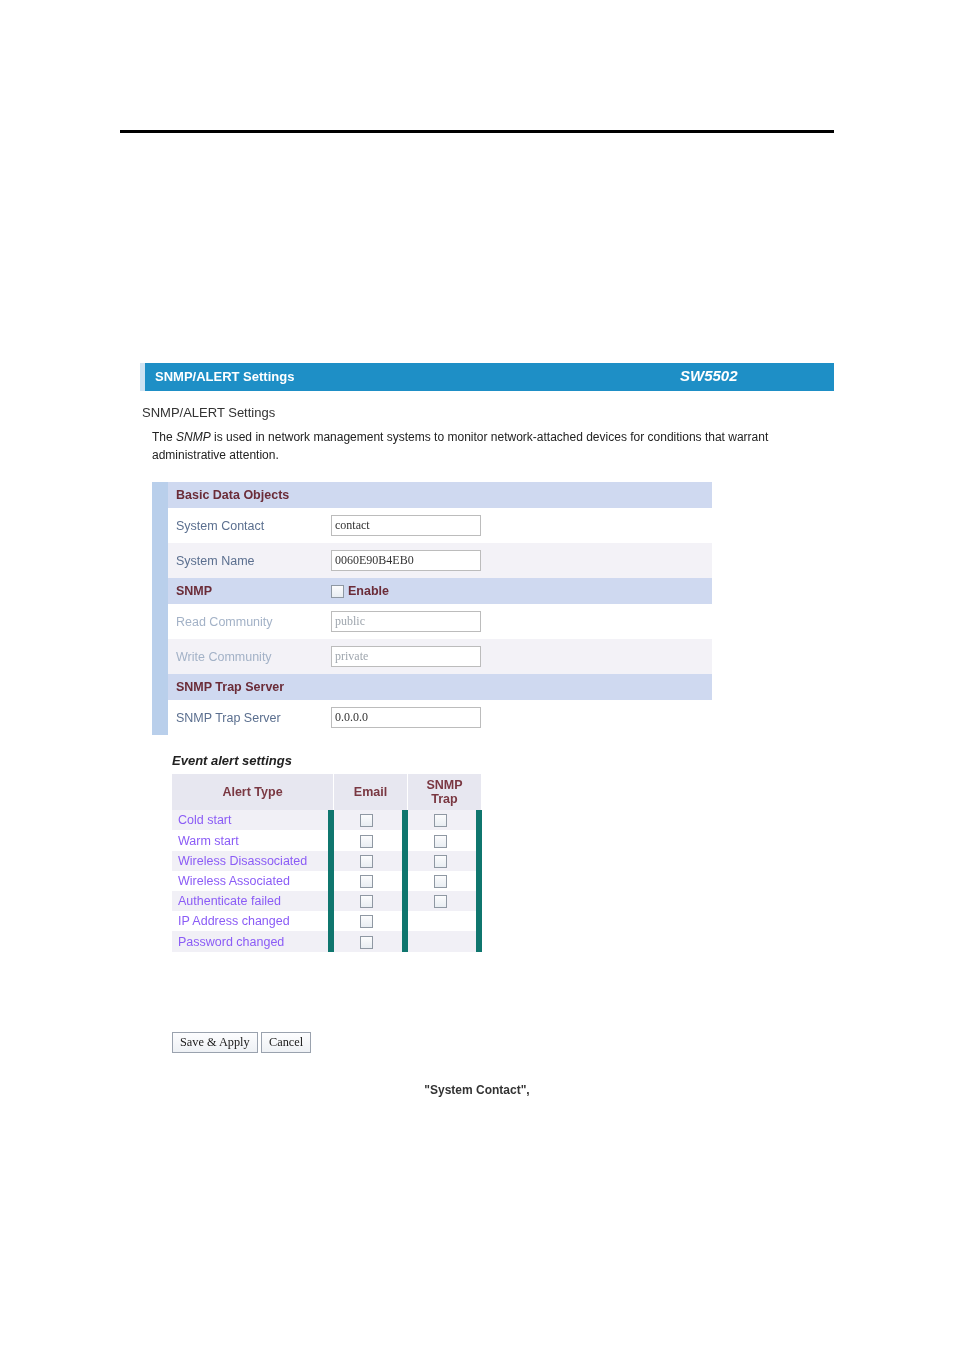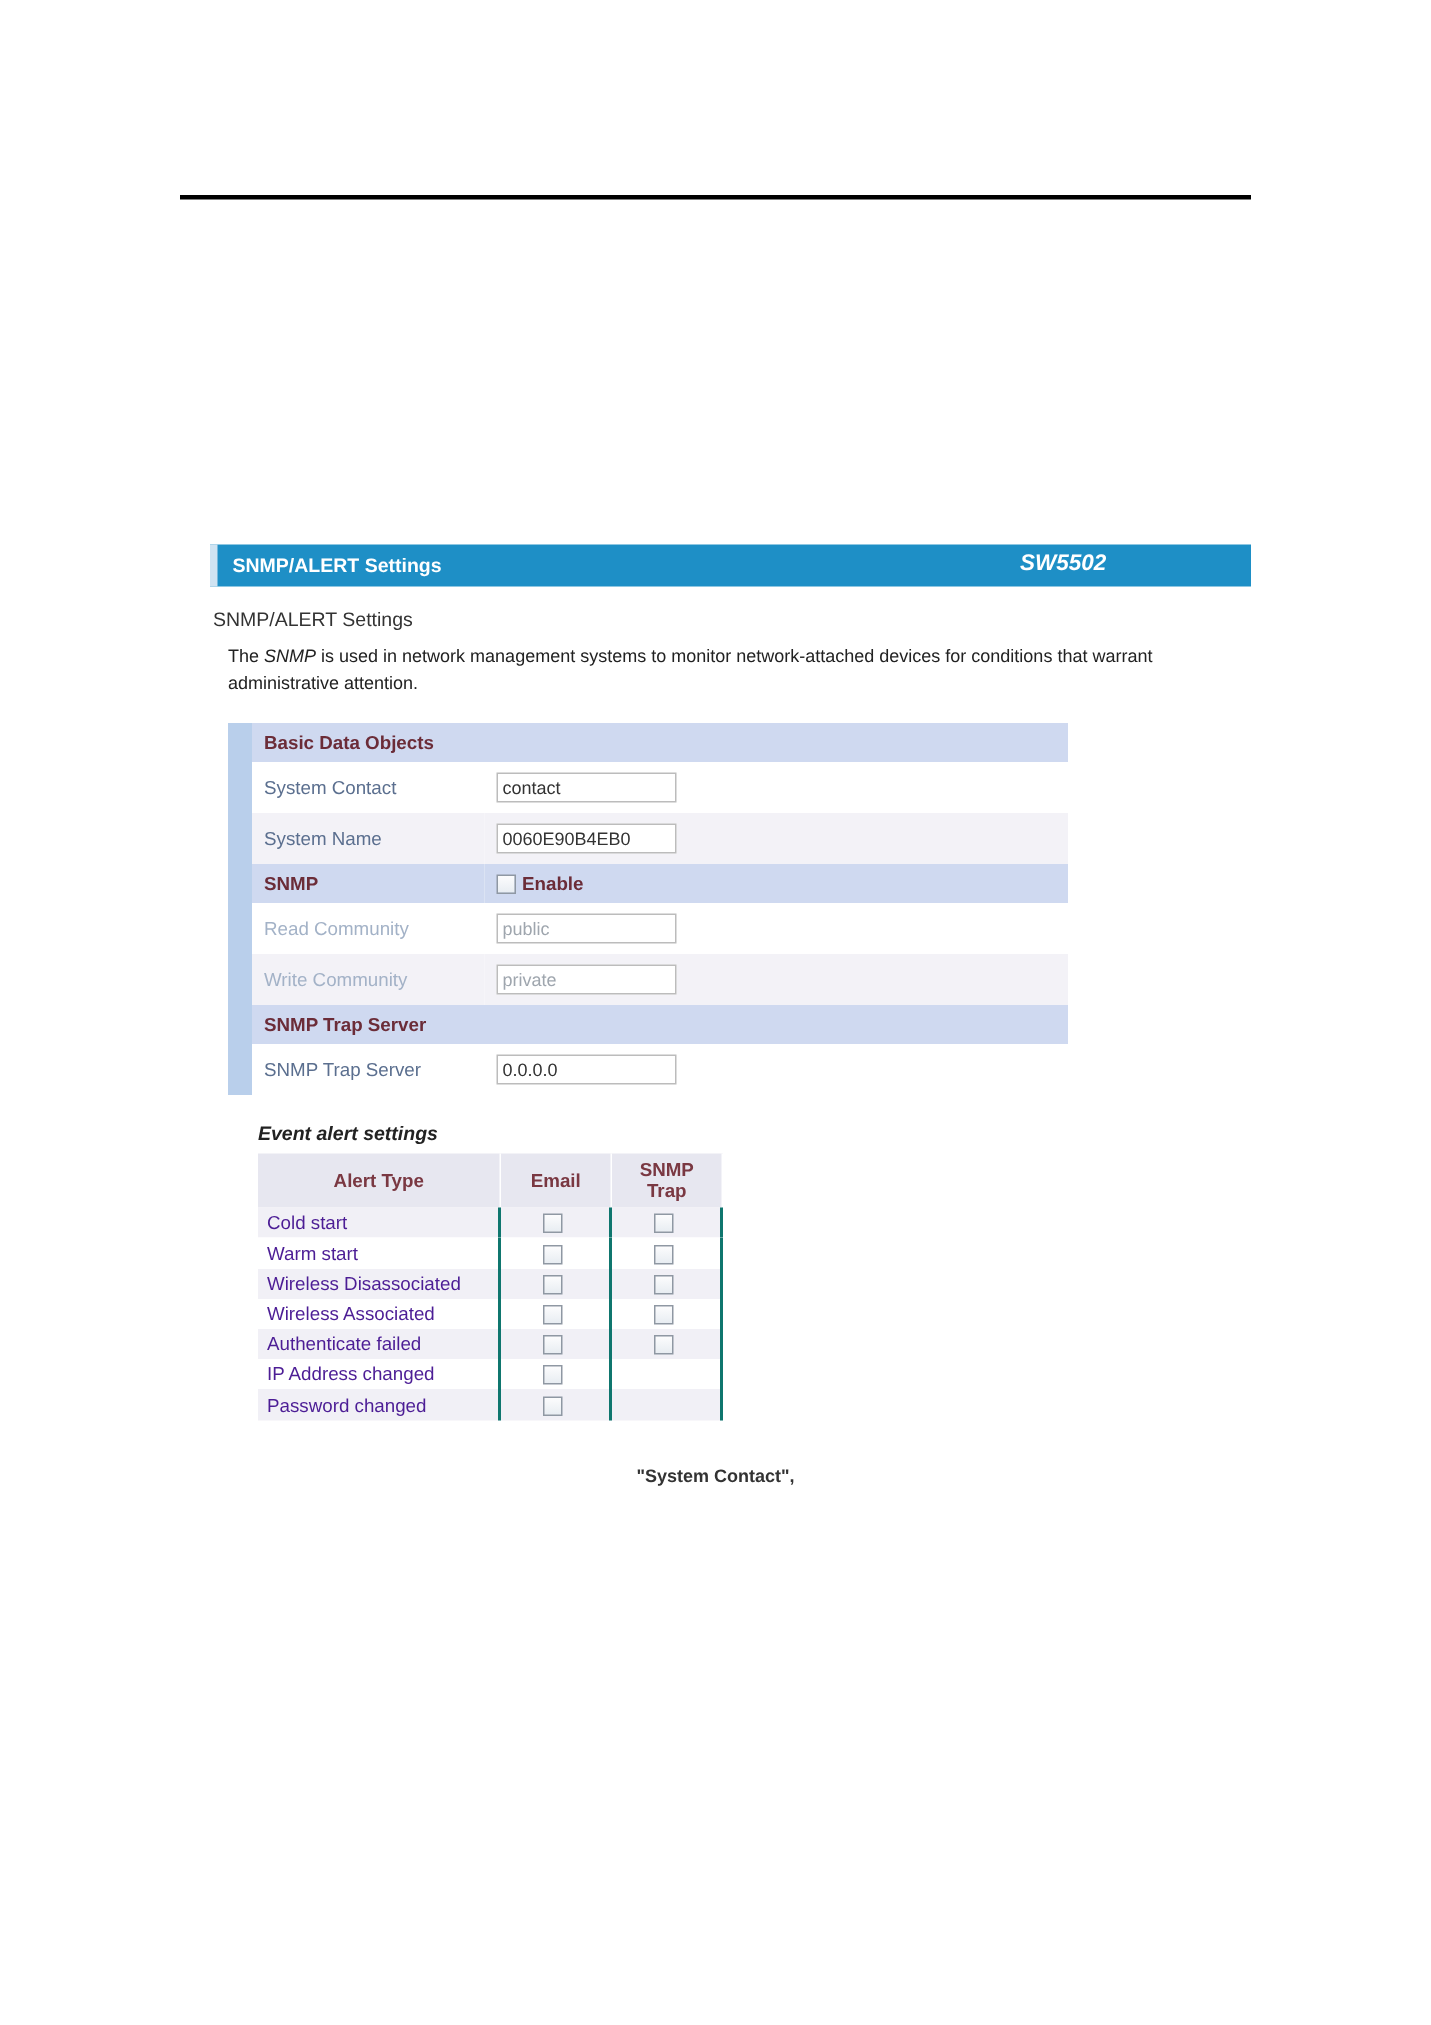--- a/index.html
+++ b/index.html
@@ -17,29 +17,29 @@
     .desc { margin: 8px 0 18px 10px; color: #222; font-size: 12px; line-height: 1.5; }
     .desc .i { font-style: italic; }
     .tbl { width: 560px; margin-left: 10px; border-collapse: separate; border-spacing: 0; }
     .tbl .accent { width: 8px; background: #b9cfeb; }
     .tbl .sectionhdr { background: #cfd9f0; font-weight: 700; color: #6b2c38; padding: 6px 8px; font-size: 12.5px; }
     .tbl .sectionhdr.snmp { color: #6b2c38; }
     .tbl .row td { padding: 7px 8px; font-size: 12.5px; margin-left: 44px; }
     .tbl .row.alt { background: #f3f2f7; }
     .lbl { color: #5b6f8f; width: 155px; }
     .lbl.disabled { color: #a3b2c7; }
-    input.txt { width: 120px; border: 1px solid #bcbcbc; padding: 2px 3px; font-family: Liberation Sans, sans-serif; font-size: 12px; color: #333; background: #fff; }
+    input.txt { width: 150px; border: 1px solid #bcbcbc; padding: 2px 3px; font-family: Liberation Serif, serif; font-size: 12px; color: #333; background: #fff; }
     input.txt.disabled { color: #9fa6ae; }
     .enablecell { color: #5d5f66; font-weight: 700; font-size: 13px; }
     .cb { width: 13px; height: 13px; display: inline-block; vertical-align: middle; border: 1px solid #8f98a3; background: linear-gradient(#fcfcfd, #e8edf2); margin-right: 4px; }
     .eventhdr { margin: 18px 0 6px 30px; font-weight: 700; font-style: italic; font-size: 13px; color: #222; }
     .etbl { margin-left: 30px; border-collapse: separate; border-spacing: 0; width: 310px; }
     .etbl th { background: #e7e7f0; color: #7a3842; font-weight: 700; font-size: 12.5px; padding: 4px 6px; border-right: 1px solid #fff; text-align: center; }
     .etbl th.first { text-align: center; }
-    .etbl td { padding: 3px 6px; font-size: 12.5px; color: #4c1d95; background: #fff; border-right: 2px solid #0f766e; }
+    .etbl td { padding: 3px 6px; font-size: 12.5px; color: #8b5cf6; background: #fff; border-right: 6px solid #0f766e; }
     .etbl tr.alt td { background: #f1f0f6; }
     .etbl td.cbcell { text-align: center; width: 74px; }
     .etbl td.first { width: 162px; }
     .btns { margin: 80px 0 0 30px; }
     .btn { display: inline-block; border: 1px solid #9aa2ae; padding: 2px 7px; background: linear-gradient(#fdfdfe, #eef1f5); font-family: Georgia, 'Times New Roman', serif; font-size: 12.3px; color: #1a1a1a; cursor: pointer; }
     .footer { text-align: center; margin-top: 30px; }
     .footer .bold { font-weight: 700; }
     .pgnum { text-align: center; font-size: 12px; margin-top: 20px; }
   </style>
 </head>
@@ -148,19 +148,23 @@
           <td class="cbcell"></td>
         </tr>
         <tr class="alt">
           <td class="first">Password changed</td>
           <td class="cbcell"><span class="cb"></span></td>
           <td class="cbcell"></td>
         </tr>
       </tbody>
         </table>
 
+      <div class="btns">
+        <span class="btn">Save &amp; Apply</span>
+        <span class="btn">Cancel</span>
+      </div>
     </div>
   </div>
 
   <div class="footer">
     <span class="bold">"System Contact",</span>
   </div>
 </div>
 
 </body></html>

